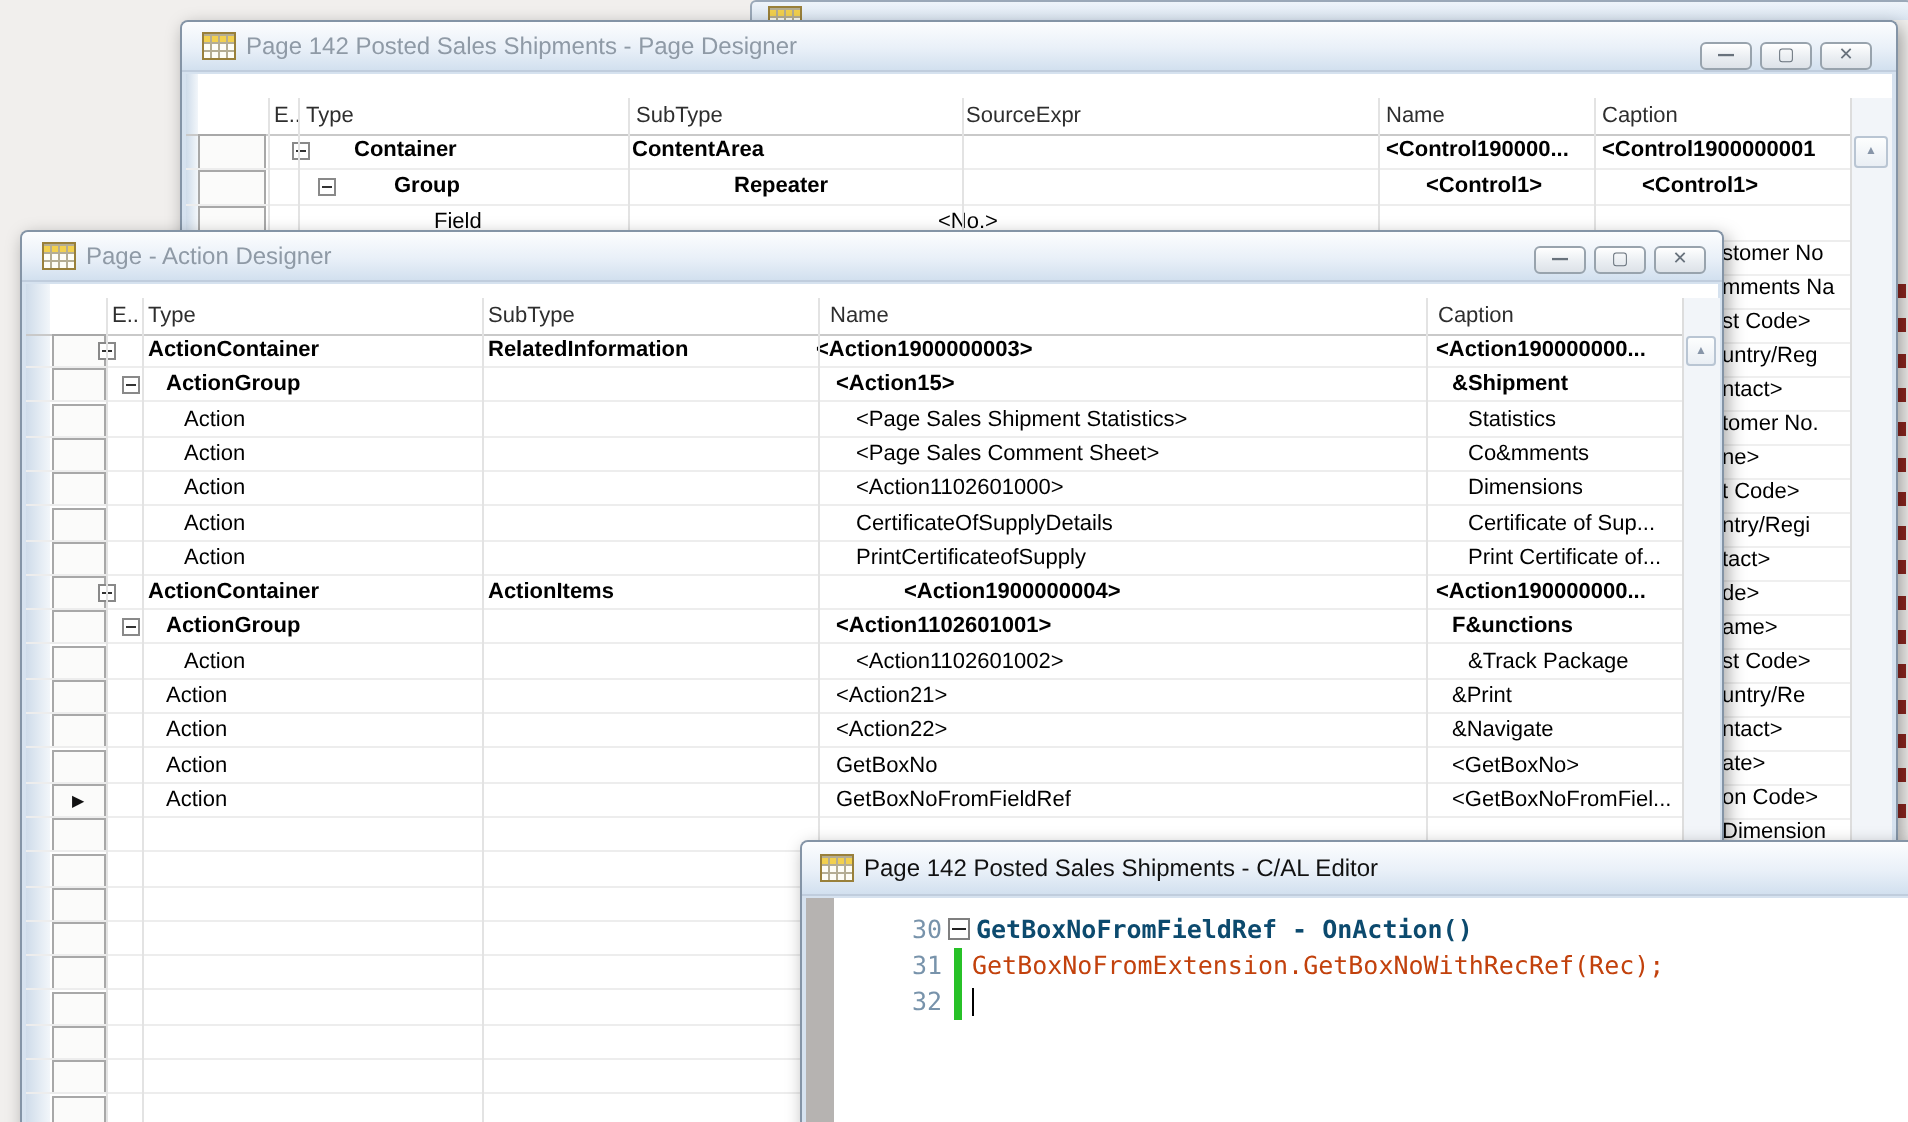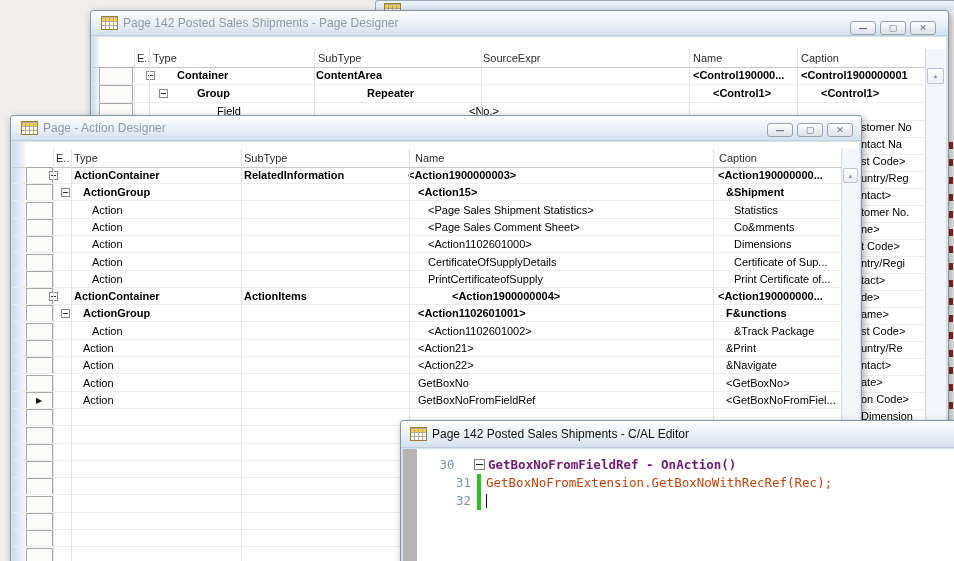--- a/index.html
+++ b/index.html
@@ -42,21 +42,21 @@
          background:linear-gradient(#fdfefe,#e9eef4);display:flex;align-items:center;justify-content:center;
          font-size:6px;color:#8795a8;}
   
   .gutter{position:absolute;background:#b6b3b1;}
   .eline{position:absolute;height:18px;}
   .lnum{position:absolute;font:12.5px "DejaVu Sans Mono",monospace;color:#7893ab;text-align:right;}
   .chbar{position:absolute;background:#27c127;}
   .fold{position:absolute;width:11px;height:11px;box-sizing:border-box;border:1px solid #7f7f7f;background:#fff;}
   .fold:after{content:"";position:absolute;left:1px;right:1px;top:4px;height:1px;background:#222;}
   .ctext{position:absolute;font:12.5px "DejaVu Sans Mono",monospace;color:#c2410c;white-space:pre;}
-  .ctext.declaration{font-weight:bold;color:#701a75;}
+  .ctext.declaration{font-weight:bold;color:#0c4a6e;}
   .caret{position:absolute;width:1px;height:14px;background:#000;}
   
   #cu-strip{position:absolute;left:375px;top:0;width:579px;height:11px;overflow:hidden;
      background:linear-gradient(#eef4fa,#d8e4f1);border:1px solid #9aa8b8;border-bottom:none;border-radius:3px 3px 0 0;}
   #cu-sliver{position:absolute;left:945px;top:10px;width:9px;height:551px;background:#f2f1ef;border-left:1px solid #95a3b5;}
   .redmark{position:absolute;left:3px;width:4px;height:7px;background:#8c2620;}
   .gutterstrip{position:absolute;background:linear-gradient(90deg,#cfdcea,#f2f6fa);}
 </style>
 </head>
 <body>
@@ -132,21 +132,21 @@
         </div>
         <div class="drow" style="top: 92px; height: 18px;">
           <div class="sel" style="left: 8px; top: 0px; width: 34px; height: 18px;"></div>
           <div class="cell" style="left: 126px; top: 2px;">Field</div>
           <div class="cell" style="left: 378px; top: 2px;">&lt;No.&gt;</div>
           <div class="rowline" style="top: 17px; width: 832px;"></div>
         </div>
       </div>
     <div id="pd-frags">
         <div class="frag" style="left: 770px; top: 110px; width: 64px; height: 16px;">stomer No</div>
-        <div class="frag" style="left: 770px; top: 127px; width: 64px; height: 16px;">ntact Na</div>
+        <div class="frag" style="left: 770px; top: 127px; width: 64px; height: 16px;">mments Na</div>
         <div class="frag" style="left: 770px; top: 144px; width: 64px; height: 16px;">st Code&gt;</div>
         <div class="frag" style="left: 770px; top: 161px; width: 64px; height: 16px;">untry/Reg</div>
         <div class="frag" style="left: 770px; top: 178px; width: 64px; height: 16px;">ntact&gt;</div>
         <div class="frag" style="left: 770px; top: 195px; width: 64px; height: 16px;">tomer No.</div>
         <div class="frag" style="left: 770px; top: 212px; width: 64px; height: 16px;">ne&gt;</div>
         <div class="frag" style="left: 770px; top: 229px; width: 64px; height: 16px;">t Code&gt;</div>
         <div class="frag" style="left: 770px; top: 246px; width: 64px; height: 16px;">ntry/Regi</div>
         <div class="frag" style="left: 770px; top: 263px; width: 64px; height: 16px;">tact&gt;</div>
         <div class="frag" style="left: 770px; top: 280px; width: 64px; height: 16px;">de&gt;</div>
         <div class="frag" style="left: 770px; top: 297px; width: 64px; height: 16px;">ame&gt;</div>
@@ -352,21 +352,21 @@
 
   <div class="win" id="ed" style="left:400px;top:420px;width:556px;height:145px;">
     <div class="body" style="top:28px;"></div>
     <div class="titlebar" style="height:26px;">
       <span class="nicon" style="left:9px;top:6px;"></span>
       <span class="title active" style="left:31px;top:6px;">Page 142 Posted Sales Shipments - C/AL Editor</span>
     </div>
     <div class="gutter" style="left:2px;top:28px;width:14px;bottom:0;"></div>
     <div id="ed-lines">
         <div class="eline" style="left: 18px; top: 35px; width: 530px;">
-          <div class="lnum" style="left: 4px; top: 1px; width: 48px; text-align: center;">30</div>
+          <div class="lnum" style="left: 4px; top: 1px; width: 48px;">30</div>
           <div class="fold" style="left: 55px; top: 3px;"></div>
           <div class="ctext declaration" style="left: 69px; top: 1px;">GetBoxNoFromFieldRef - OnAction()</div>
         </div>
         <div class="eline" style="left: 18px; top: 53px; width: 530px;">
           <div class="lnum" style="left: 4px; top: 1px; width: 48px;">31</div>
           <div class="chbar" style="left: 58px; top: 0px; width: 4px; height: 18px;"></div>
           <div class="ctext code" style="left: 67px; top: 1px;">GetBoxNoFromExtension.GetBoxNoWithRecRef(Rec);</div>
         </div>
         <div class="eline" style="left: 18px; top: 71px; width: 530px;">
           <div class="lnum" style="left: 4px; top: 1px; width: 48px;">32</div>

